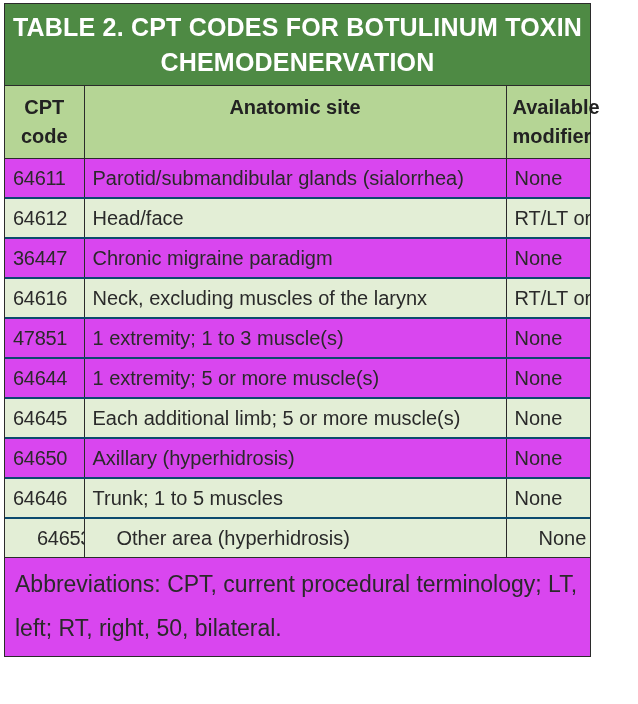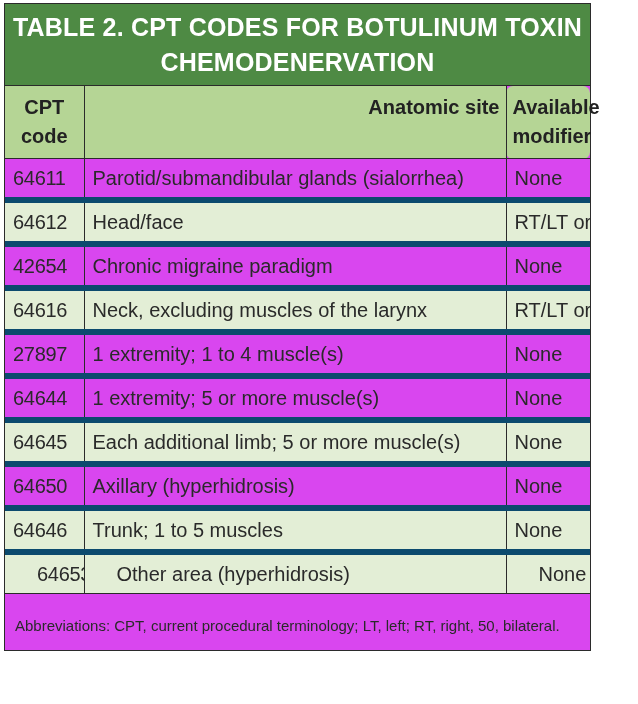--- a/index.html
+++ b/index.html
@@ -17,33 +17,33 @@
   }
   table { border-collapse: collapse; width: 100%; table-layout: fixed; }
   col.c1 { width: 79px; } col.c2 { width: 422px; } col.c3 { width: auto; }
   th {
     background: #b5d595; color: #222; font-weight: bold; font-size: 20px;
     line-height: 29px; vertical-align: top; padding: 7px 6px 7px 6px;
     border-bottom: 1.5px solid #2b2b2b;
     margin-left: 20px;
   }
   th.h1 { text-align: center; }
-  th.h2 { text-align: right; }
-  th.h3 { text-align: center; border-radius: 7px; }
+  th.h2 { text-align: center; }
+  th.h3 { text-align: center; }
   th + th, td + td { border-left: 1.5px solid #2b2b2b; }
   td {
     font-size: 20px; color: #2a2a2a; height: 38px; padding: 0 8px;
-    border-bottom: 6px solid #0c4a6e; white-space: nowrap; overflow: hidden;
+    border-bottom: 2px solid #0c4a6e; white-space: nowrap; overflow: hidden;
   }
   td.code { padding-left: 8px; letter-spacing: -0.3px; }
   tr.alt td { background: #e3eed6; }
   tr.last td { border-bottom: 1.5px solid #2b2b2b; padding-left: 32px; }
   .footnote {
-    font-size: 15px; color: #2a2a2a; line-height: 36px;
-    padding: 14px 10px 6px 10px;
+    font-size: 23px; color: #2a2a2a; line-height: 44px;
+    padding: 4px 10px 6px 10px;
   }
 </style>
 </head>
 <body>
 
 <div class="table-wrap">
   <div class="title">
     <div>TABLE 2. CPT CODES FOR BOTULINUM TOXIN</div>
     <div>CHEMODENERVATION</div>
   </div>
@@ -71,32 +71,32 @@
         <td class="code">64611</td>
         <td>Parotid/submandibular glands (sialorrhea)</td>
         <td>None</td>
       </tr>
       <tr class="alt">
         <td class="code">64612</td>
         <td>Head/face</td>
         <td>RT/LT or 50</td>
       </tr>
       <tr>
-        <td class="code">42654</td>
+        <td class="code">36447</td>
         <td>Chronic migraine paradigm</td>
         <td>None</td>
       </tr>
       <tr class="alt">
         <td class="code">64616</td>
         <td>Neck, excluding muscles of the larynx</td>
         <td>RT/LT or 50</td>
       </tr>
       <tr>
-        <td class="code">27897</td>
-        <td>1 extremity; 1 to 4 muscle(s)</td>
+        <td class="code">47851</td>
+        <td>1 extremity; 1 to 3 muscle(s)</td>
         <td>None</td>
       </tr>
       <tr>
         <td class="code">64644</td>
         <td>1 extremity; 5 or more muscle(s)</td>
         <td>None</td>
       </tr>
       <tr class="alt">
         <td class="code">64645</td>
         <td>Each additional limb; 5 or more muscle(s)</td>

